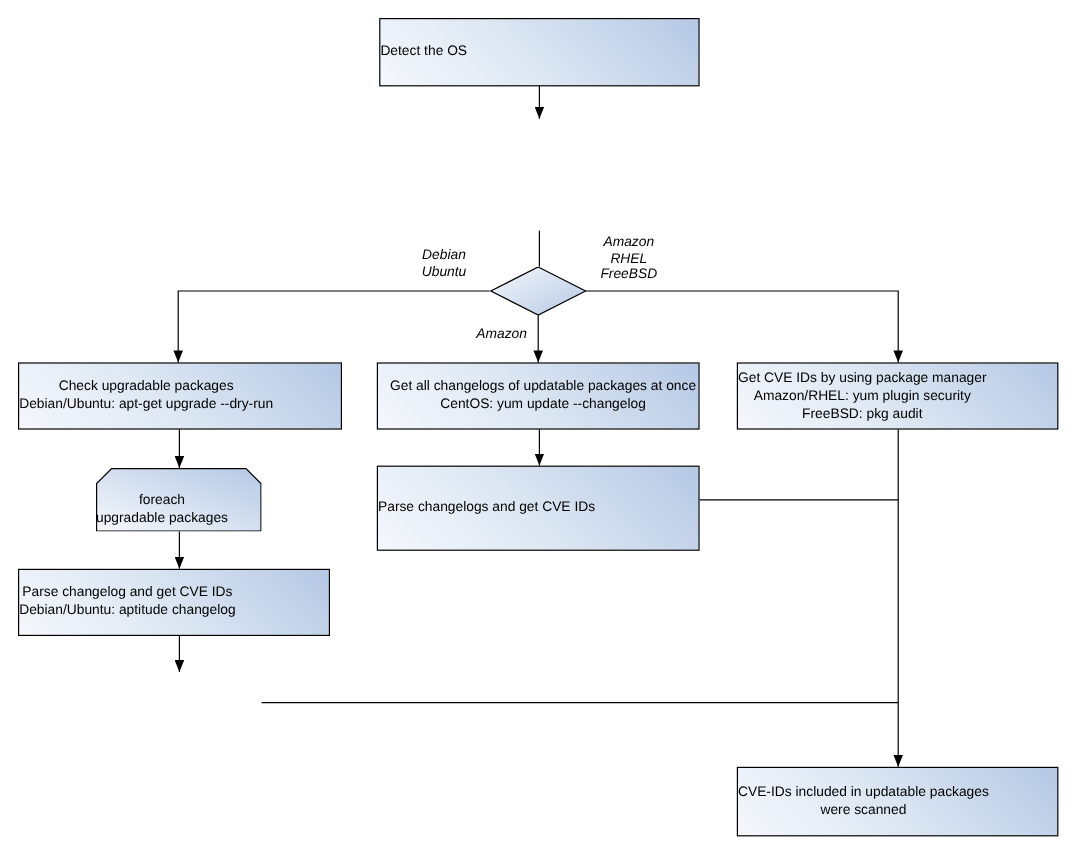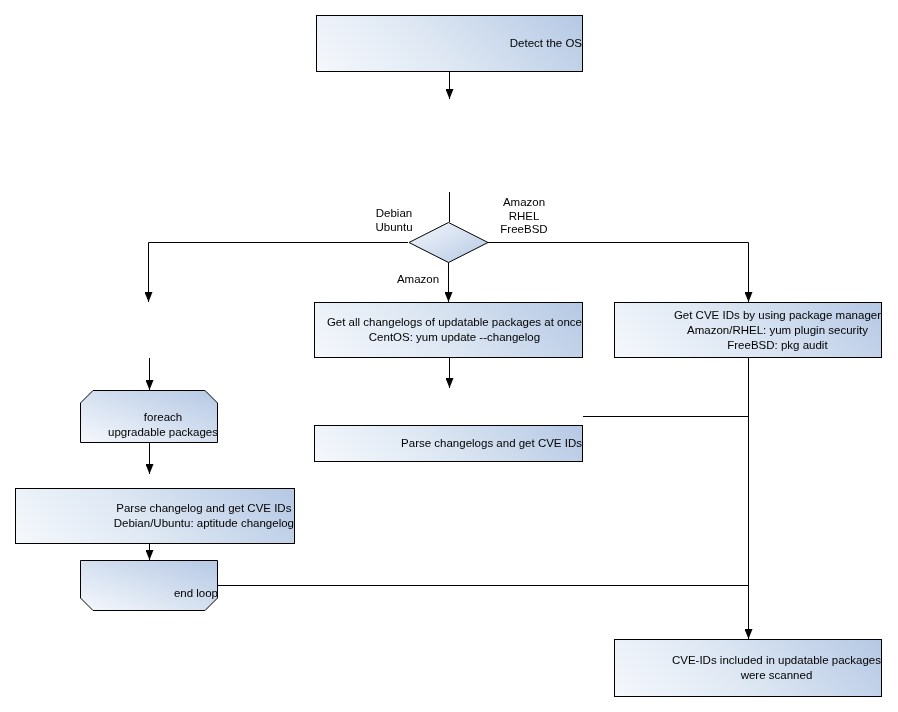--- a/index.html
+++ b/index.html
@@ -16,21 +16,21 @@
     position: absolute;
     left: 0; top: 0;
     width: 898px; height: 712px;
     pointer-events: none;
   }
   .node {
     position: absolute;
     box-sizing: border-box;
     display: flex;
     align-items: center;
-    justify-content: flex-end;
+    justify-content: flex-start;
     text-align: center;
   }
   .rect-node {
     border: 1px solid #000000;
     background: linear-gradient(45deg, #f5f8fc 0%, #dde7f3 45%, #b5c8e4 100%);
   }
   .node-label {
     white-space: pre-line;
     font-size: 11.5px;
     line-height: 15px;
@@ -42,20 +42,21 @@
     left: 0; top: 0;
     z-index: 1;
   }
   .edge-label {
     position: absolute;
     font-size: 11.5px;
     line-height: 13.5px;
     text-align: center;
     white-space: pre-line;
     color: #000000;
+    font-style: italic;
   }
 </style>
 </head>
 <body>
 
 <div id="canvas">
 
   <svg id="connectors" viewBox="0 0 898 712">
     <defs>
       <marker id="arrow" markerUnits="userSpaceOnUse" markerWidth="10" markerHeight="8" refX="10" refY="4" orient="auto">
@@ -86,29 +87,33 @@
       <defs>
         <linearGradient id="diamondGrad" x1="0" y1="0" x2="1" y2="1">
           <stop offset="0" stop-color="#f5f8fc"></stop>
           <stop offset="1" stop-color="#b5c8e4"></stop>
         </linearGradient>
       </defs>
       <polygon points="40.5,0.5 80,20.5 40.5,40.5 1,20.5" fill="url(#diamondGrad)" stroke="#000000" stroke-width="1"></polygon>
     </svg>
   </div>
 
-  <div class="edge-label" style="left:364px; top:207px; width:60px;">Debian
+  <div class="edge-label" style="left:340px; top:207px; width:60px;">Debian
 Ubuntu</div>
   <div class="edge-label" style="left:494px; top:196px; width:60px;">Amazon
 RHEL
 FreeBSD</div>
   <div class="edge-label" style="left:388px; top:273px; width:60px;">Amazon</div>
 
+  <div class="node rect-node" style="left:15px; top:302px; width:270px; height:56px;">
+    <div class="node-label">Check upgradable packages
+Debian/Ubuntu: apt-get upgrade --dry-run</div>
+  </div>
 
-  <div class="node rect-node" style="left:314px; top:302px; width:269px; height:56px;">
+  <div class="node rect-node" style="left:314px; top:302px; width:269px; height:56px;padding-left:10px;">
     <div class="node-label">Get all changelogs of updatable packages at once
 CentOS: yum update --changelog</div>
   </div>
 
   <div class="node rect-node" style="left:614px; top:302px; width:268px; height:56px;">
     <div class="node-label">Get CVE IDs by using package manager
 Amazon/RHEL: yum plugin security
 FreeBSD: pkg audit</div>
   </div>
 
@@ -119,40 +124,28 @@
           <stop offset="0" stop-color="#f5f8fc"></stop>
           <stop offset="1" stop-color="#b5c8e4"></stop>
         </linearGradient>
       </defs>
       <polygon points="13,0.5 125,0.5 137.5,13 137.5,52.5 0.5,52.5 0.5,13" fill="url(#loopGrad1)" stroke="#000000" stroke-width="1"></polygon>
     </svg>
     <div class="node-label">foreach
 upgradable  packages</div>
   </div>
 
-  <div class="node rect-node" style="left:314px; top:388px; width:269px; height:37px;margin-top:37px;">
+  <div class="node rect-node" style="left:314px; top:388px; width:269px; height:71px;">
     <div class="node-label">Parse changelogs and get CVE IDs</div>
   </div>
 
-  <div class="node rect-node" style="left:15px; top:488px; width:280px; height:56px;">
+  <div class="node rect-node" style="left:15px; top:474px; width:260px; height:56px;">
     <div class="node-label">Parse changelog and get  CVE IDs
 Debian/Ubuntu: aptitude changelog</div>
   </div>
 
-  <div class="node loop-node" style="left:80px; top:560px; width:138px; height:51px;">
-    <svg width="138" height="51" viewBox="0 0 138 51">
-      <defs>
-        <linearGradient id="loopGrad2" x1="0" y1="1" x2="1" y2="0">
-          <stop offset="0" stop-color="#f5f8fc"></stop>
-          <stop offset="1" stop-color="#b5c8e4"></stop>
-        </linearGradient>
-      </defs>
-      <polygon points="0.5,0.5 137.5,0.5 137.5,38 125,50.5 13,50.5 0.5,38" fill="url(#loopGrad2)" stroke="#000000" stroke-width="1"></polygon>
-    </svg>
-    <div class="node-label">end loop</div>
-  </div>
 
   <div class="node rect-node" style="left:614px; top:639px; width:268px; height:58px;">
     <div class="node-label">CVE-IDs included in updatable packages
 were scanned</div>
   </div>
 
 </div>
 
 </body></html>

